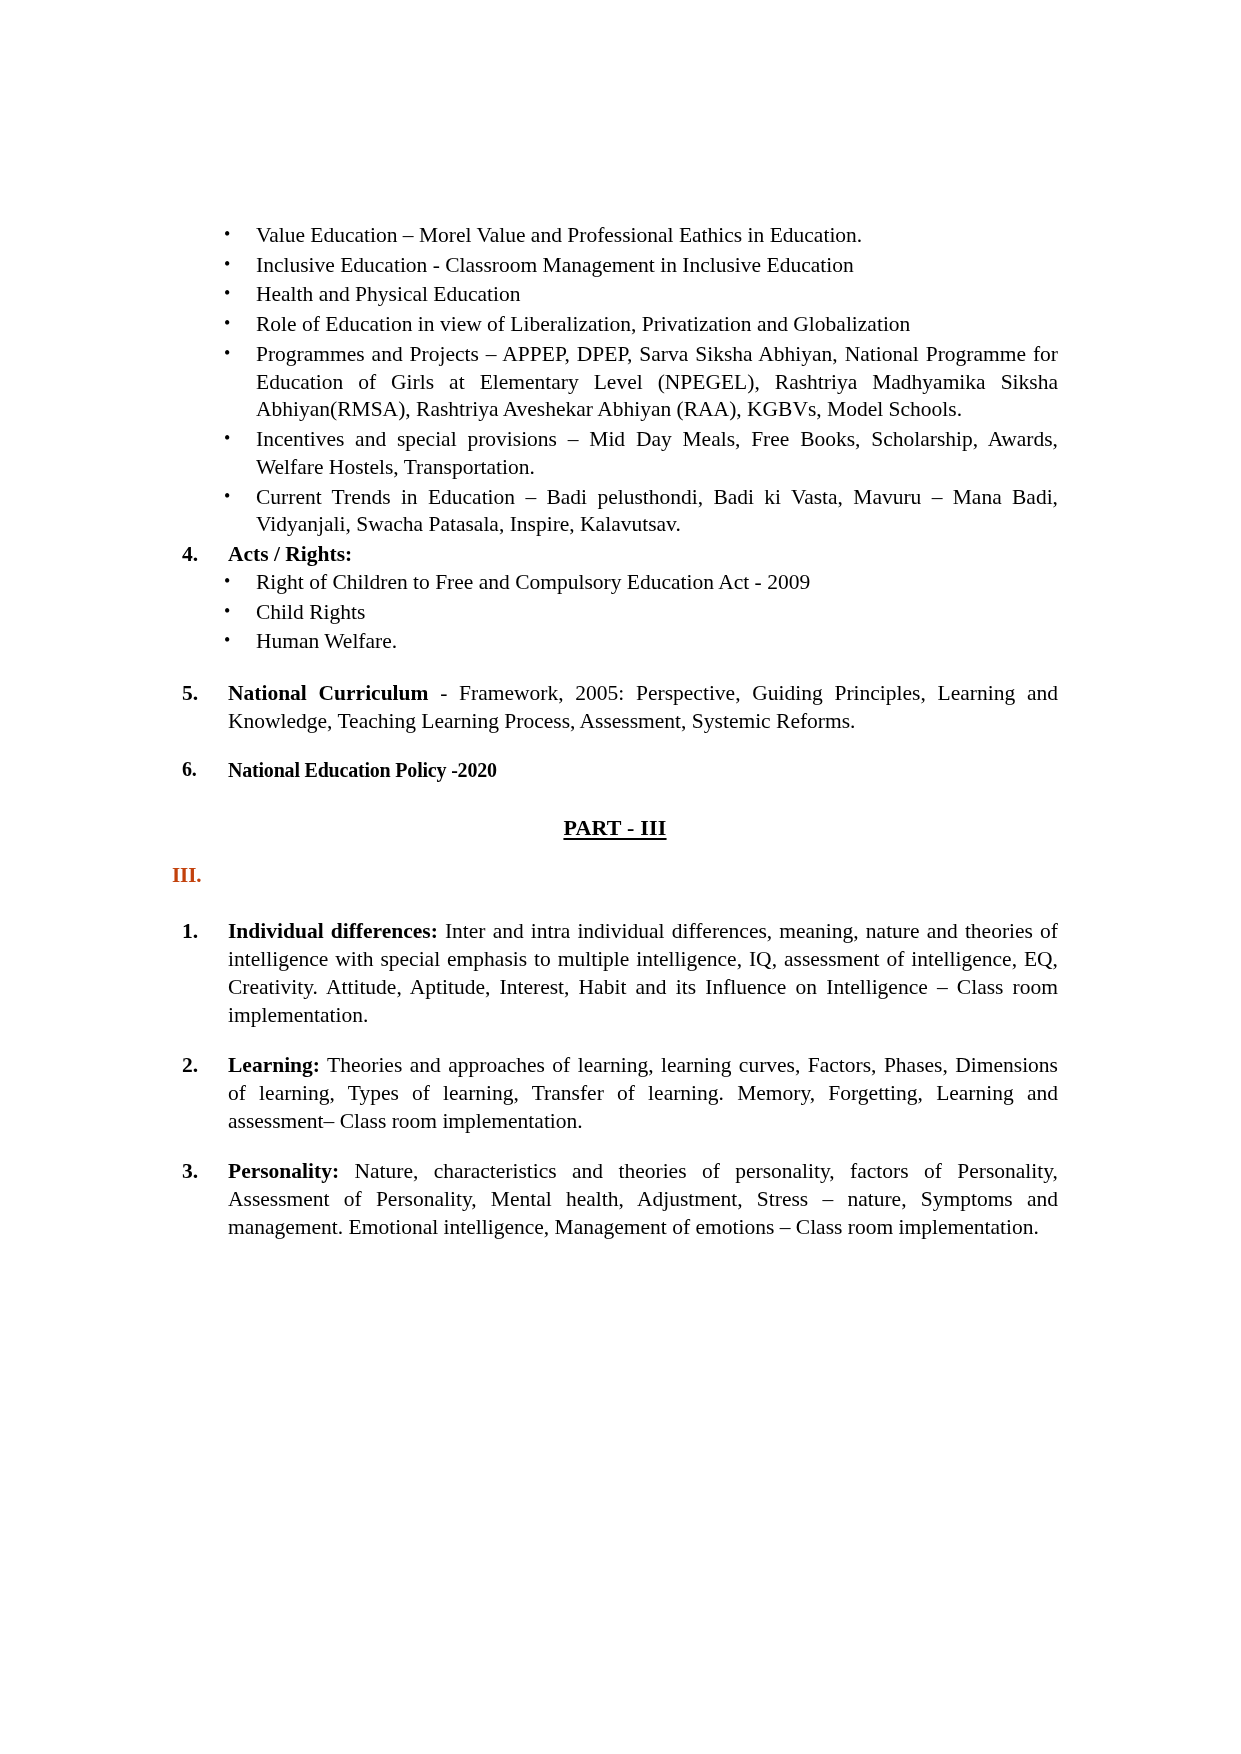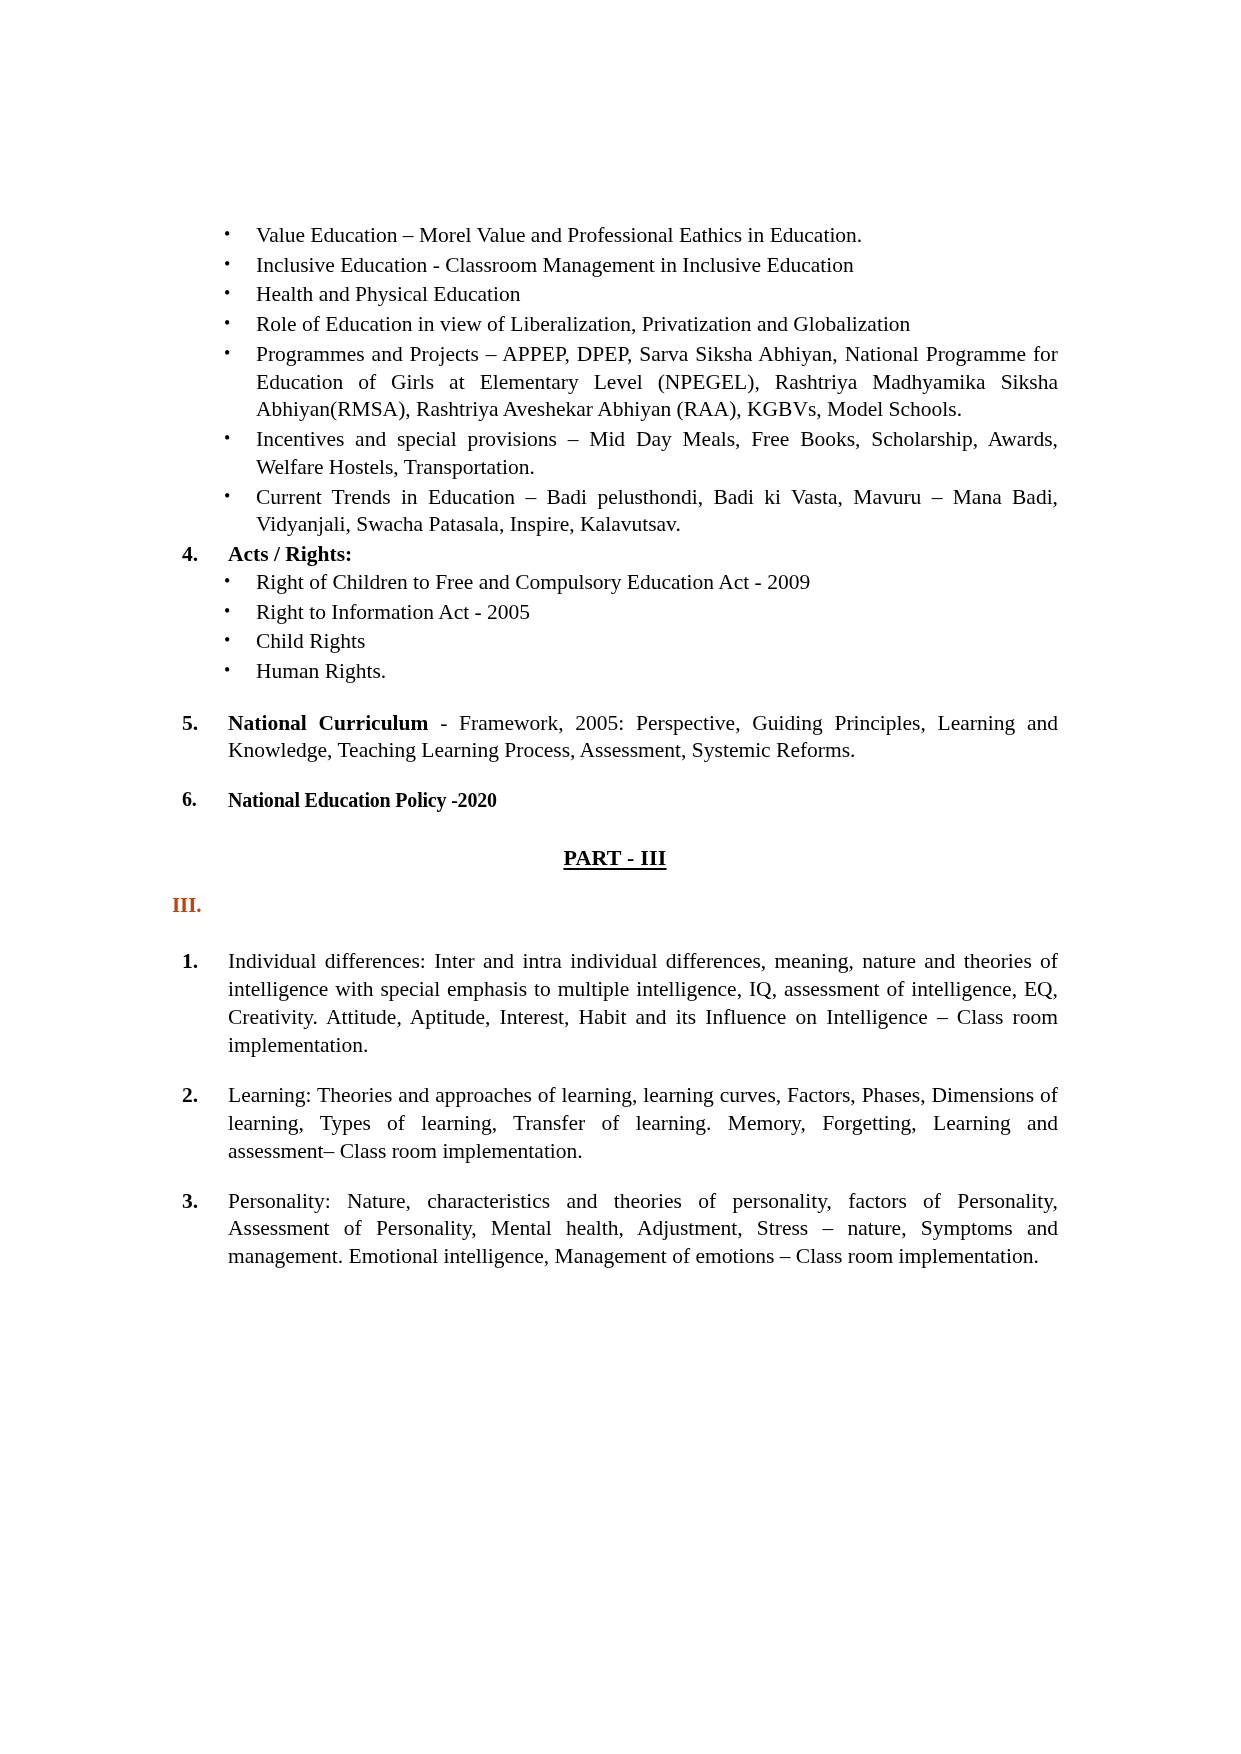--- a/index.html
+++ b/index.html
@@ -124,21 +124,21 @@
     text-justify: inter-word;
     margin: 0;
   }
   .para-item .num {
     position: absolute;
     left: 10px;
     top: 0;
     font-weight: bold;
   }
   .para-item .lead {
-    font-weight: normal;
+    font-weight: bold;
   }
 
   
   .page-number {
     position: absolute;
     right: 115px;
     top: 1494px;
     font-size: 18px;
     font-family: "Liberation Sans", sans-serif;
   }
@@ -159,23 +159,22 @@
       <li><span>Current Trends in Education – Badi pelusthondi, Badi ki Vasta, Mavuru – Mana Badi, Vidyanjali, Swacha Patasala, Inspire, Kalavutsav.</span></li>
     </ul>
 
     <div class="num-item tight">
       <span class="num">4.</span>
       <span class="lead">Acts / Rights:</span>
     </div>
 
     <ul class="bullets">
       <li class="nojustify"><span>Right of Children to Free and Compulsory Education Act - 2009</span></li>
-      <li class="nojustify"><span>Right to Information Act - 2005</span></li>
       <li class="nojustify"><span>Child Rights</span></li>
-      <li class="nojustify"><span>Human Rights.</span></li>
+      <li class="nojustify"><span>Human Welfare.</span></li>
     </ul>
 
     <div class="spacer-md"></div>
 
     <div class="num-item">
       <span class="num">5.</span><span class="lead">National Curriculum</span><span> - Framework, 2005: Perspective, Guiding Principles, Learning and Knowledge, Teaching Learning Process, Assessment, Systemic Reforms.</span>
     </div>
 
     <div class="spacer-md"></div>
 

